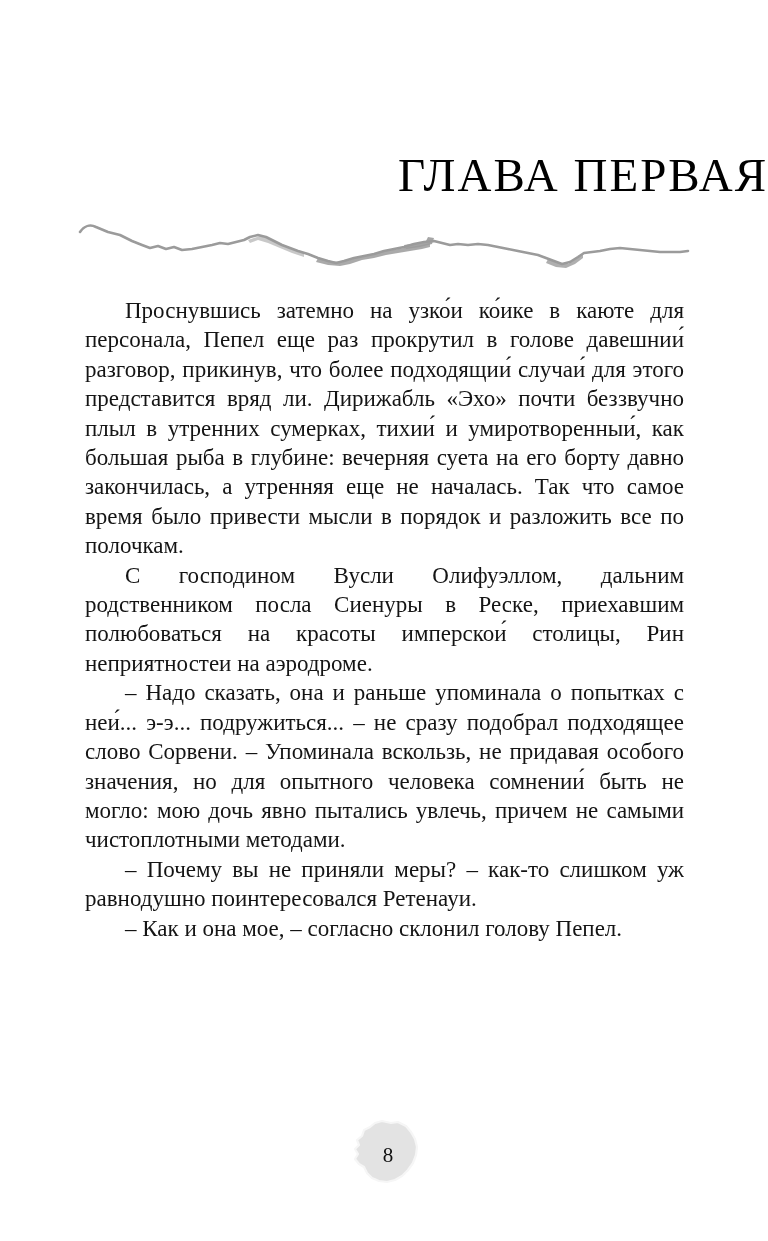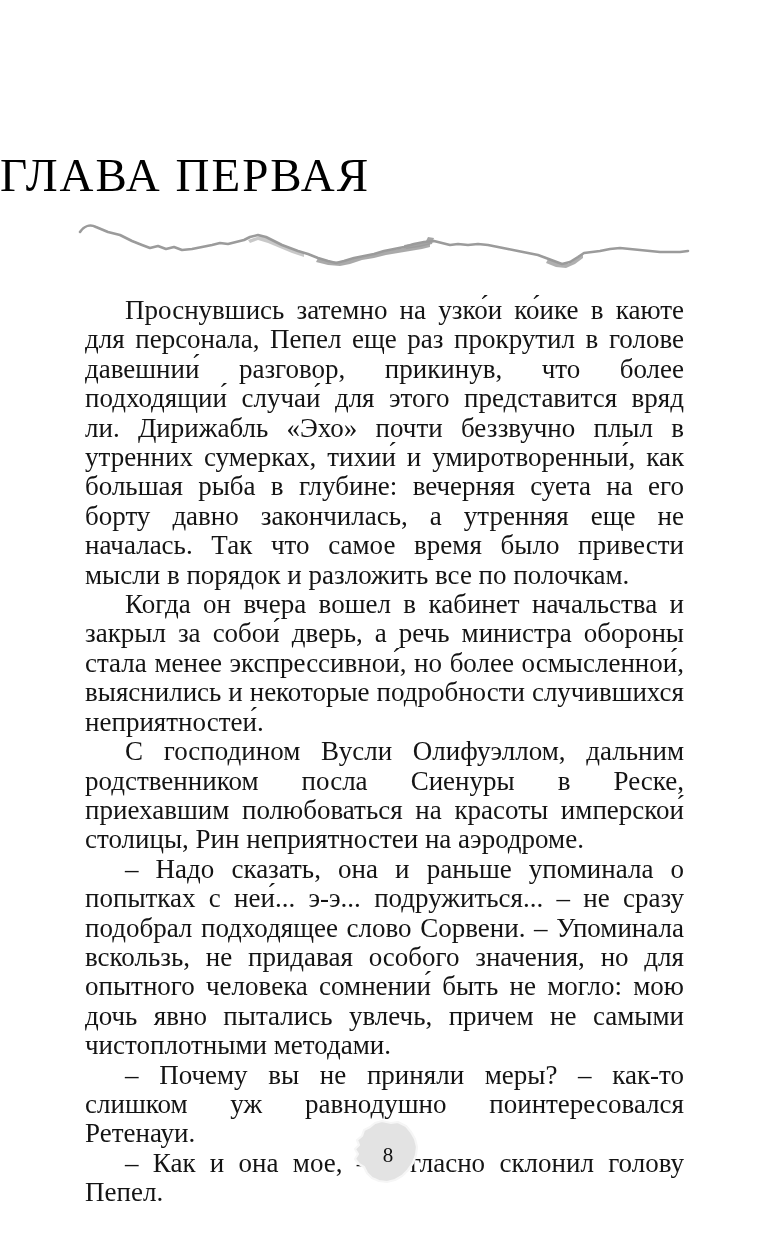--- a/index.html
+++ b/index.html
@@ -23,21 +23,21 @@
     height: 1241px;
     box-sizing: border-box;
   }
 
   
   .chapter-header {
     position: absolute;
     left: 0;
     top: 152px;
     width: 768px;
-    text-align: left;
+    text-align: right;
   }
 
   .chapter-title {
     font-family: "Liberation Serif", "DejaVu Serif", serif;
     font-size: 47px;
     line-height: 1.0;
     letter-spacing: 2.0px;
     font-weight: 400;
     color: #000000;
     white-space: nowrap;
@@ -64,21 +64,21 @@
   .body-text {
     position: absolute;
     left: 85px;
     top: 296px;
     width: 599px;
   }
 
   .body-text p {
     margin: 0;
     padding: 0;
-    font-size: 27px;
+    font-size: 23px;
     line-height: 29.4px;
     text-align: justify;
     text-align-last: left;
     text-indent: 40px;
     hyphens: manual;
     color: #141414;
     font-family: "Liberation Serif", "DejaVu Serif", serif;
   }
 
   
@@ -139,21 +139,20 @@
         <path d="M240,44 L252,47 L262,48 L272,46 L284,42 L296,40 L308,37 L320,35 L332,33 L344,31 L352,29 L352,33 L344,35 L332,37 L320,39 L308,41 L296,44 L284,46 L272,50 L262,52 L250,51 L238,48 Z" opacity="0.85"></path>
         <path d="M170,26 L182,22 L194,26 L206,31 L216,35 L226,39 L226,43 L214,39 L202,34 L190,29 L180,26 L172,29 Z" opacity="0.55"></path>
         <path d="M470,45 L480,49 L490,50 L498,45 L505,40 L505,44 L497,50 L488,54 L478,53 L468,49 Z" opacity="0.8"></path>
         <path d="M326,31 L340,29 L348,27 L350,23 L356,24 L354,30 L342,33 L328,35 Z" opacity="0.9"></path>
       </g>
     </svg>
   </div>
 
   <div class="body-text">
     <p>Проснувшись затемно на узко́и ко́ике в каюте для персонала, Пепел еще раз прокрутил в голове давешнии́ разговор, прикинув, что более подходящии́ случаи́ для этого представится вряд ли. Дирижабль «Эхо» почти беззвучно плыл в утренних сумерках, тихии́ и умиротворенныи́, как большая рыба в глубине: вечерняя суета на его борту давно закончилась, а утренняя еще не началась. Так что самое время было привести мысли в порядок и разложить все по полочкам.</p>
-    <p>Когда он вчера вошел в кабинет начальства и закрыл за собои́ дверь, а речь министра обороны стала менее экспрессивнои́, но более осмысленнои́, выяснились и некоторые подробности случившихся неприятностеи́.</p>
     <p>С господином Вусли Олифуэллом, дальним родственником посла Сиенуры в Реске, приехавшим полюбоваться на красоты имперскои́ столицы, Рин неприятностеи на аэродроме.</p>
     <p>– Надо сказать, она и раньше упоминала о попытках с неи́... э-э... подружиться... – не сразу подобрал подходящее слово Сорвени. – Упоминала вскользь, не придавая особого значения, но для опытного человека сомнении́ быть не могло: мою дочь явно пытались увлечь, причем не самыми чистоплотными методами.</p>
     <p>– Почему вы не приняли меры? – как-то слишком уж равнодушно поинтересовался Ретенауи.</p>
     <p>– Как и она мое, – согласно склонил голову Пепел.</p>
   </div>
 
   <div class="folio">
     <div class="folio-wrap">
       <div class="folio-blob">
         <svg viewBox="0 0 76 72" xmlns="http://www.w3.org/2000/svg" aria-hidden="true">

